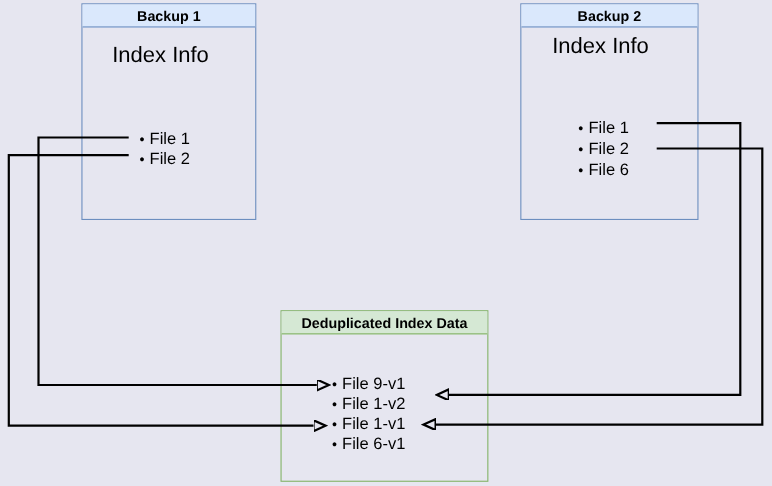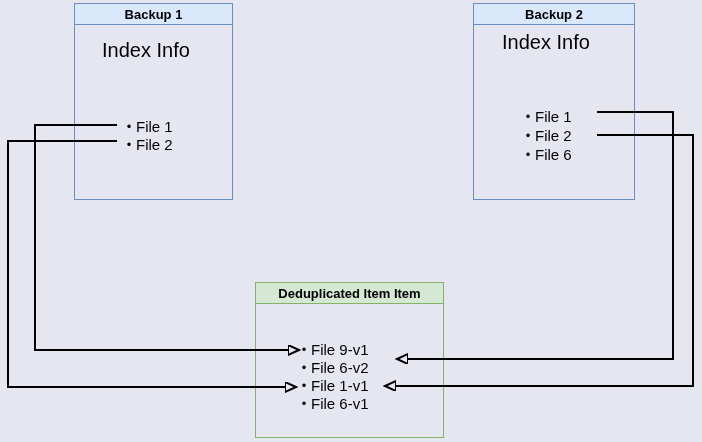--- a/index.html
+++ b/index.html
@@ -106,30 +106,30 @@
       </div>
       <div class="row h19">
         <span class="dot">•</span>
         <span>File 6</span>
       </div>
     </div>
   </div>
 
   <div class="box green" style="left:255px; top:282px; width:189px; height:156px;">
     <div class="box-header">
-      <span>Deduplicated Item Item</span>
+      <span>Deduplicated Index Data</span>
     </div>
     <div class="file-list" style="left:41px; top:58px;">
       <div class="row h18">
         <span class="dot">•</span>
         <span>File 9-v1</span>
       </div>
       <div class="row h18">
         <span class="dot">•</span>
-        <span>File 6-v2</span>
+        <span>File 1-v2</span>
       </div>
       <div class="row h18">
         <span class="dot">•</span>
         <span>File 1-v1</span>
       </div>
       <div class="row h18">
         <span class="dot">•</span>
         <span>File 6-v1</span>
       </div>
     </div>

